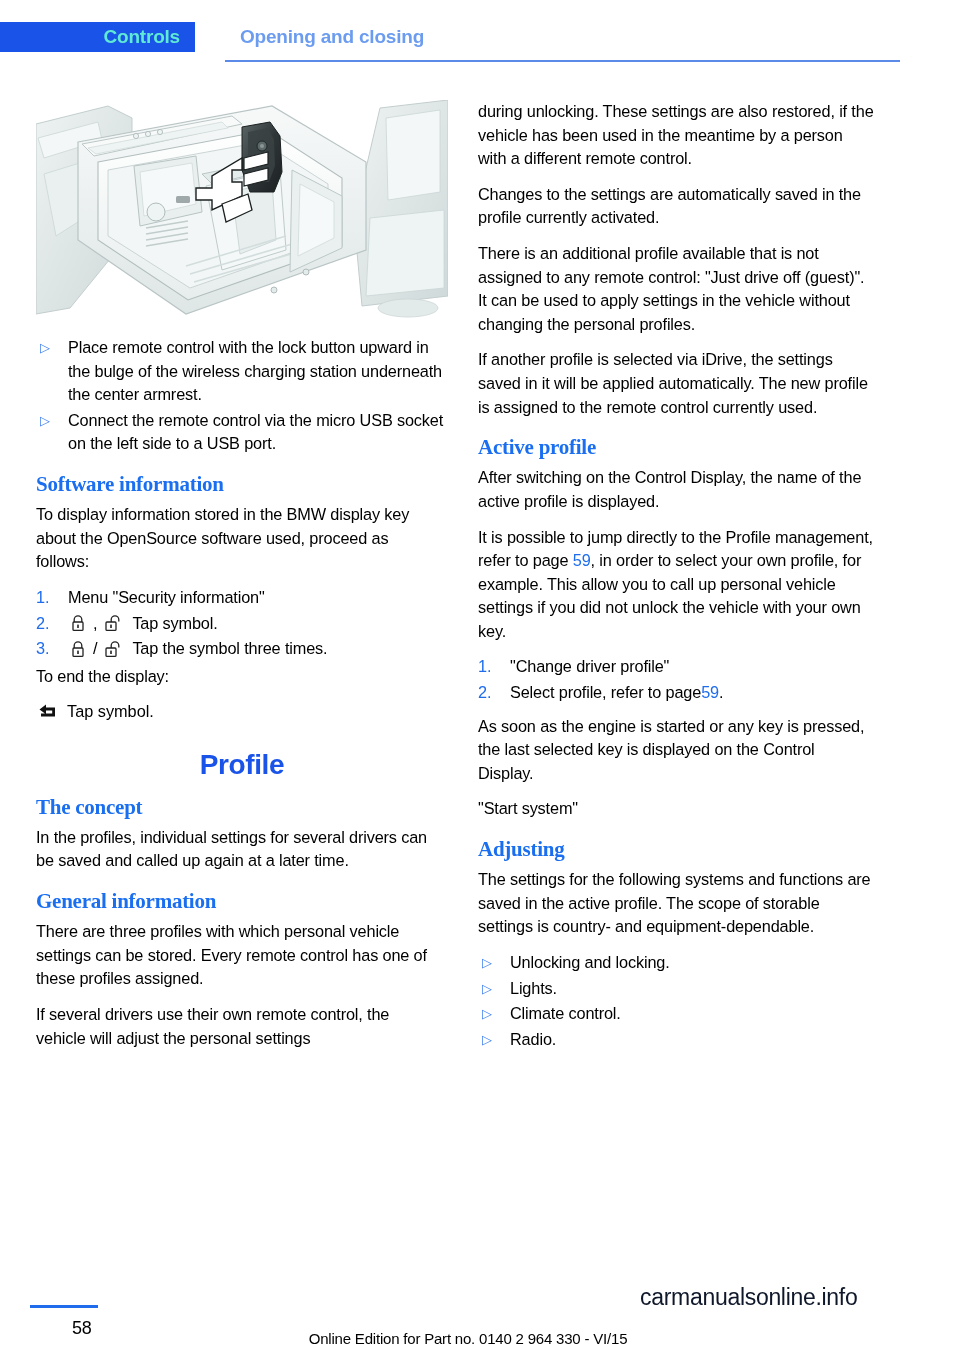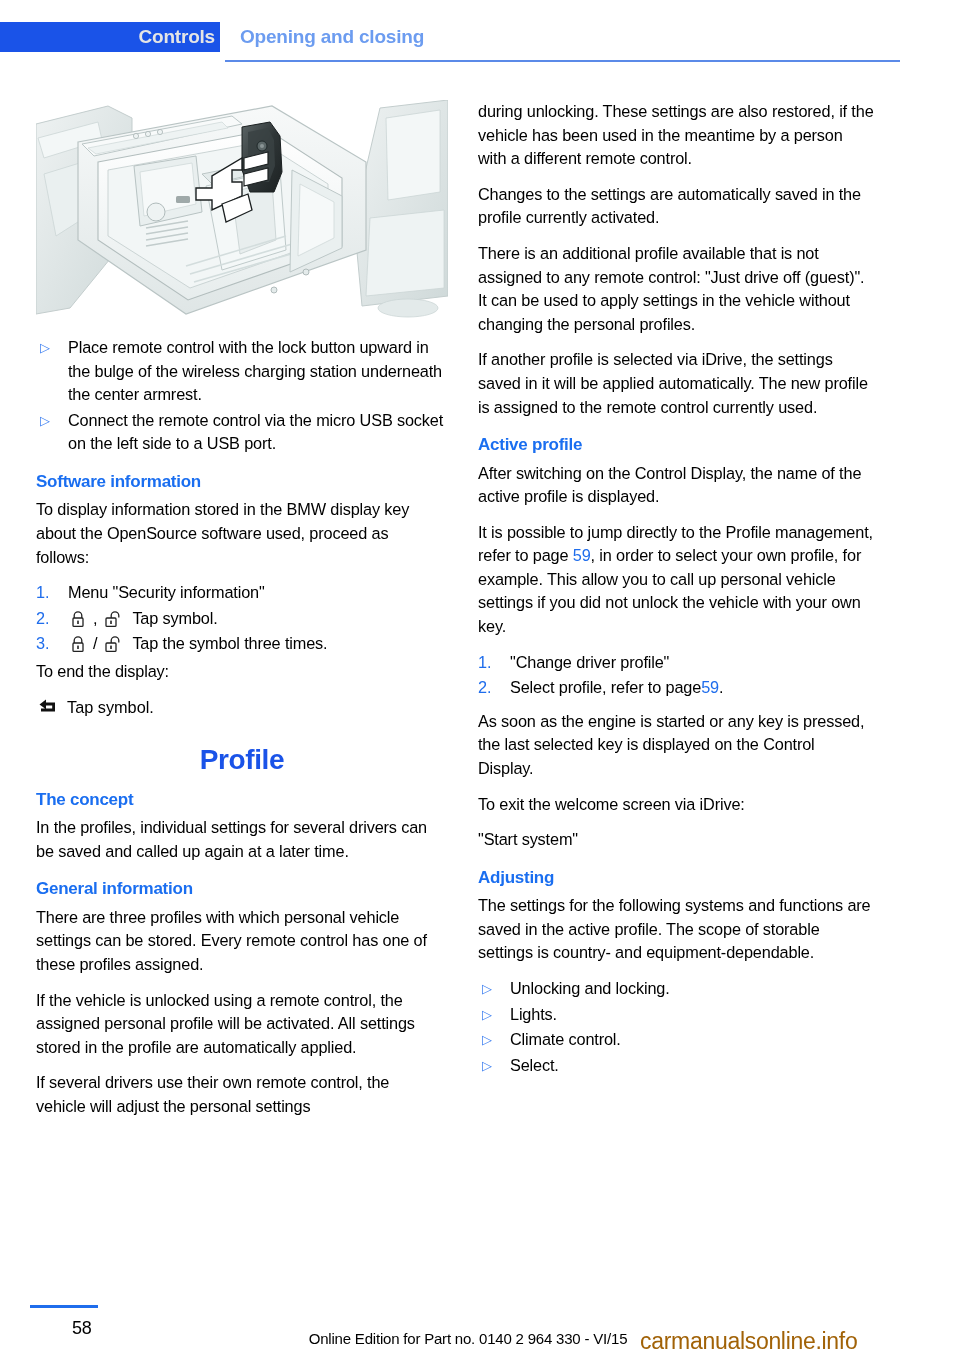--- a/index.html
+++ b/index.html
@@ -17,29 +17,29 @@
   
   .header {
     position: absolute;
     top: 0; left: 0;
     width: 960px;
     height: 66px;
   }
   .header-chapter {
     position: absolute;
     left: 0; top: 22px;
-    width: 220px;
+    width: 195px;
     height: 30px;
     background: #1a53e8;
-    color: #e5e5e5;
+    color: #5eead4;
     font-size: 19px;
     font-weight: bold;
     line-height: 30px;
     text-align: right;
-    padding-right: 5px;
+    padding-right: 15px;
     letter-spacing: -0.2px;
   }
   .header-section {
     position: absolute;
     left: 240px; top: 22px;
     height: 30px;
     line-height: 30px;
     color: #6c9cf0;
     font-size: 19px;
     font-weight: bold;
@@ -84,26 +84,27 @@
   h1.h-main {
     font-size: 28px;
     font-weight: bold;
     color: #1a53e8;
     margin: 26px 0 14px 0;
     letter-spacing: -0.4px;
     line-height: 1.1;
     text-align: center;
   }
   h2.h-sub {
-    font-size: 17px;
+    font-size: 21px;
     font-weight: bold;
     color: #1a6ef0;
     margin: 16px 0 6px 0;
     letter-spacing: -0.25px;
     line-height: 1.2;
+    font-family: Liberation Serif, serif;
   }
   h2.h-sub.tight { margin-top: 14px; }
 
   
   .blist { margin: 0 0 12px 0; }
   .blist-item {
     display: flex;
     align-items: flex-start;
     margin-bottom: 2px;
   }
@@ -177,23 +178,23 @@
   .footer-edition {
     position: absolute;
     left: 0; top: 1330px;
     width: 936px;
     text-align: center;
     font-size: 15px;
     letter-spacing: -0.2px;
   }
   .watermark {
     position: absolute;
-    left: 640px; top: 1328px;
+    left: 640px; top: 1284px;
     font-size: 23px;
-    color: #a16207;
+    color: #0f172a;
     letter-spacing: -0.3px;
   }
 </style>
 </head>
 <body>
 
 <div class="header">
   <div class="header-chapter">Controls</div>
   <div class="header-section">Opening and closing</div>
   <div class="header-rule"></div>
@@ -362,21 +363,20 @@
     <span class="lbl" style="margin-left:7px">Tap symbol.</span>
   </div>
 
   <h1 class="h-main">Profile</h1>
 
   <h2 class="h-sub tight">The concept</h2>
   <p>In the profiles, individual settings for several drivers can be saved and called up again at a later time.</p>
 
   <h2 class="h-sub">General information</h2>
   <p>There are three profiles with which personal vehicle settings can be stored. Every remote control has one of these profiles assigned.</p>
-  <p>If the vehicle is unlocked using a remote control, the assigned personal profile will be activated. All settings stored in the profile are automatically applied.</p>
   <p>If several drivers use their own remote control, the vehicle will adjust the personal settings</p>
 </div>
 
 <div class="col col-right">
 
   <p>during unlocking. These settings are also restored, if the vehicle has been used in the meantime by a person with a different remote control.</p>
   <p>Changes to the settings are automatically saved in the profile currently activated.</p>
   <p>There is an additional profile available that is not assigned to any remote control: "Just drive off (guest)". It can be used to apply settings in the vehicle without changing the personal profiles.</p>
   <p>If another profile is selected via iDrive, the settings saved in it will be applied automatically. The new profile is assigned to the remote control currently used.</p>
 
@@ -395,42 +395,41 @@
       <span class="num">2.</span>
       <span class="ntext">
         <span class="lbl">Select profile, refer to page </span>
           <span class="pagelink">59</span>
           <span class="lbl">.</span>
       </span>
     </div>
   </div>
 
   <p style="margin-top:10px">As soon as the engine is started or any key is pressed, the last selected key is displayed on the Control Display.</p>
-  <p>To exit the welcome screen via iDrive:</p>
   <p>"Start system"</p>
 
   <h2 class="h-sub">Adjusting</h2>
   <p>The settings for the following systems and functions are saved in the active profile. The scope of storable settings is country- and equipment-dependable.</p>
 
   <div class="blist">
     <div class="blist-item">
       <span class="bullet">▷</span>
       <span class="btext">Unlocking and locking.</span>
     </div>
     <div class="blist-item">
       <span class="bullet">▷</span>
       <span class="btext">Lights.</span>
     </div>
     <div class="blist-item">
       <span class="bullet">▷</span>
       <span class="btext">Climate control.</span>
     </div>
     <div class="blist-item">
       <span class="bullet">▷</span>
-      <span class="btext">Select.</span>
+      <span class="btext">Radio.</span>
     </div>
   </div>
 </div>
 
 <div class="footer-rule"></div>
 <div class="footer-page">58</div>
 <div class="footer-edition">Online Edition for Part no. 0140 2 964 330 - VI/15</div>
 <div class="watermark">carmanualsonline.info</div>
 
 </body></html>

